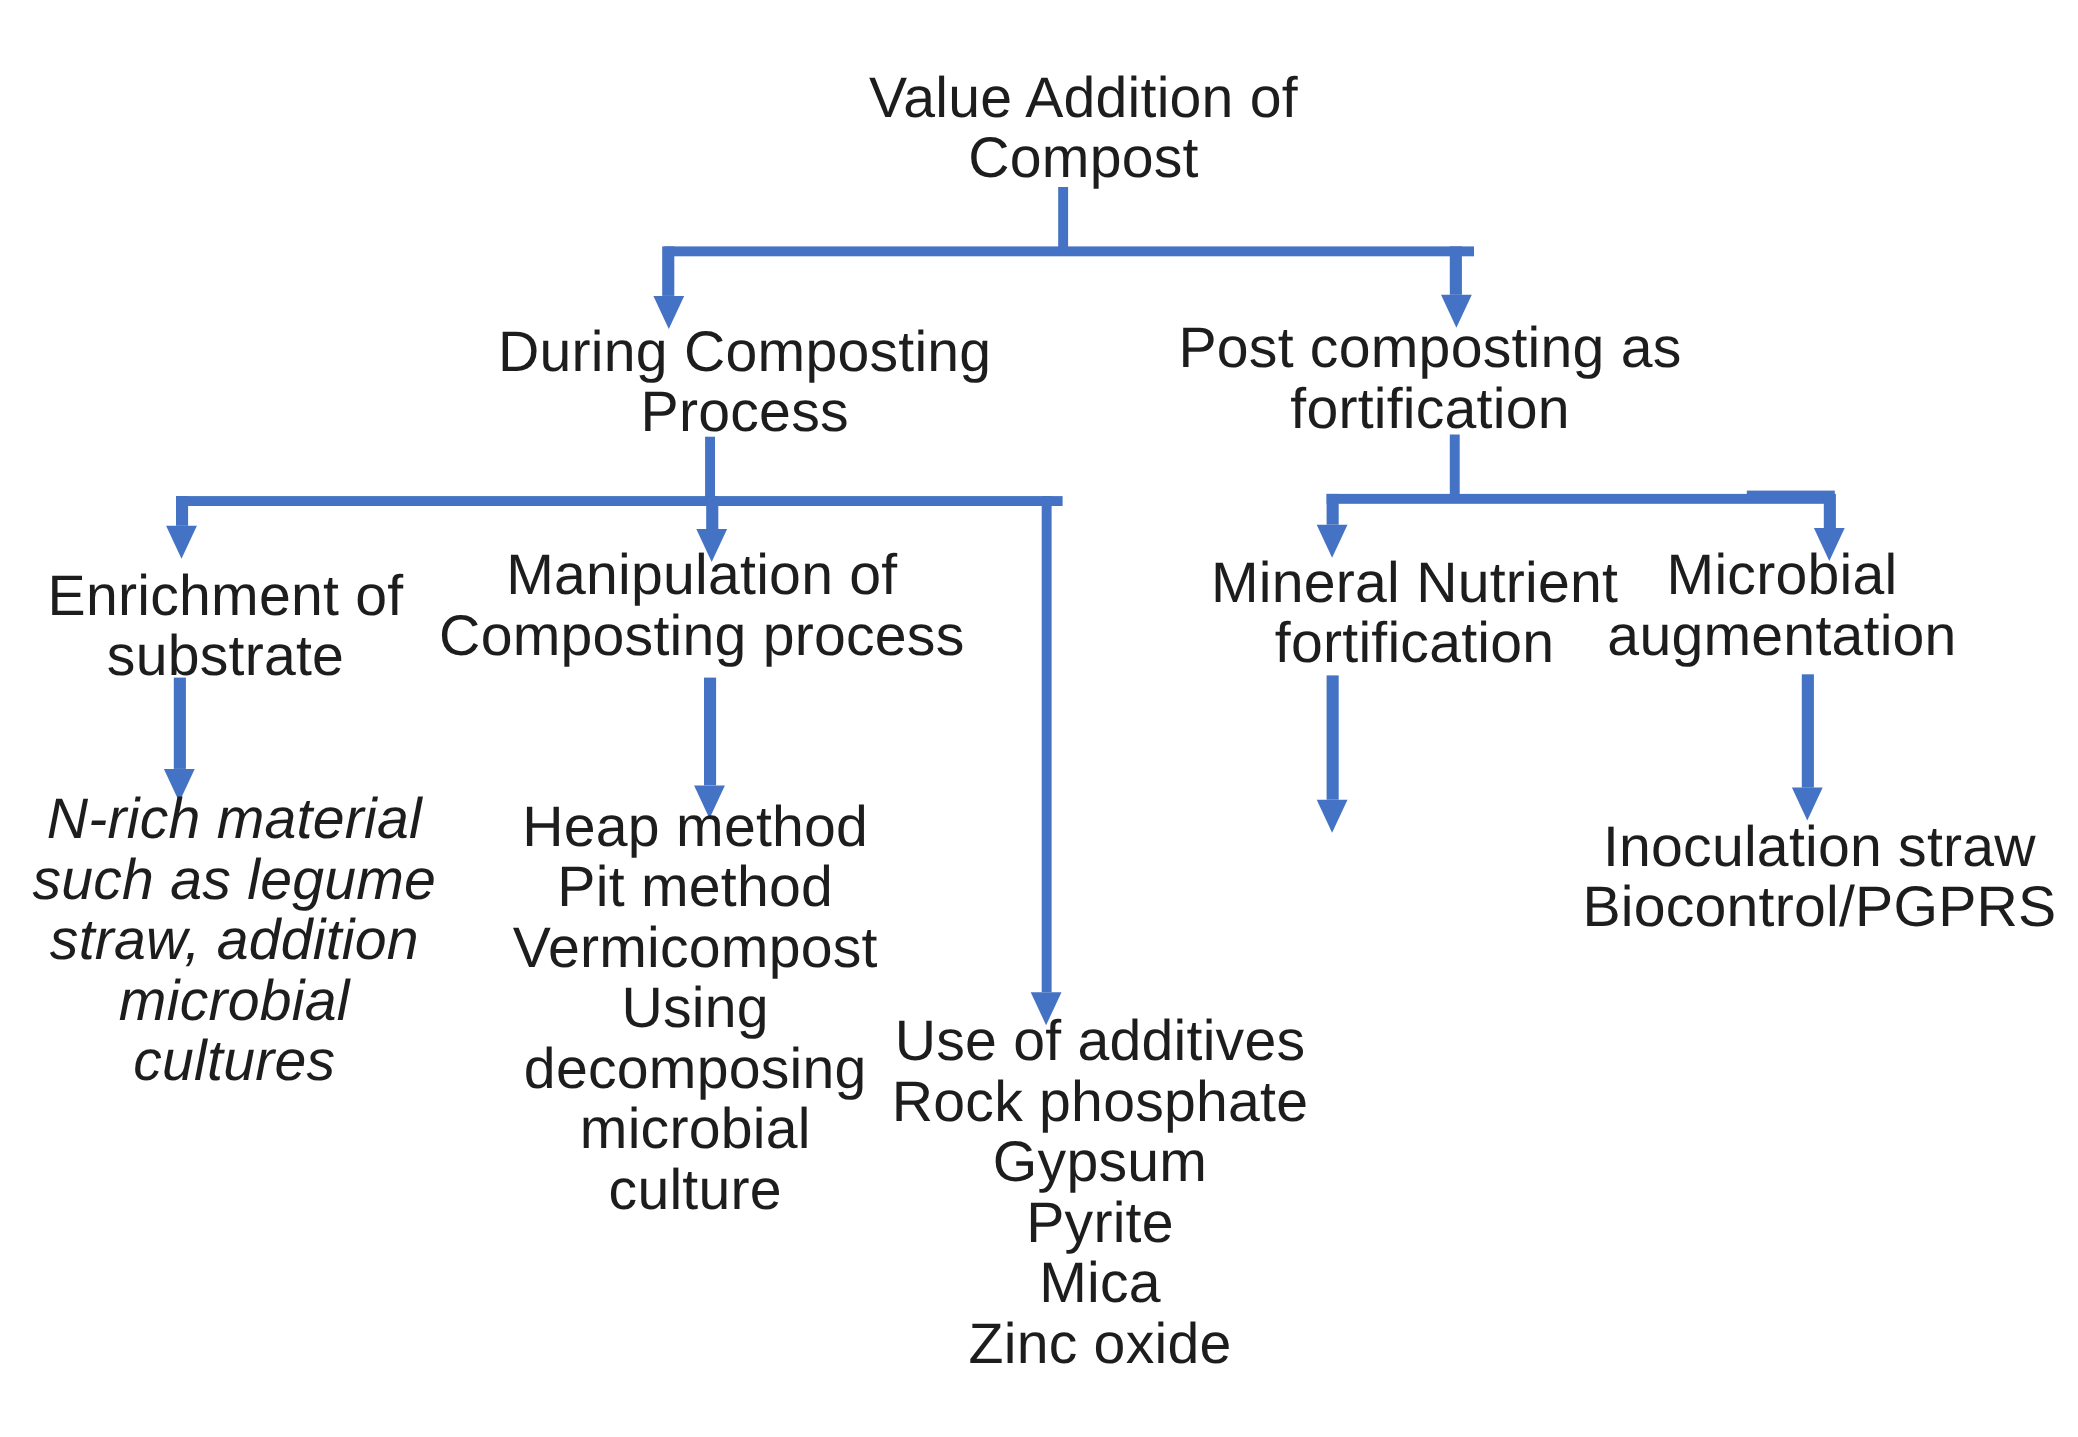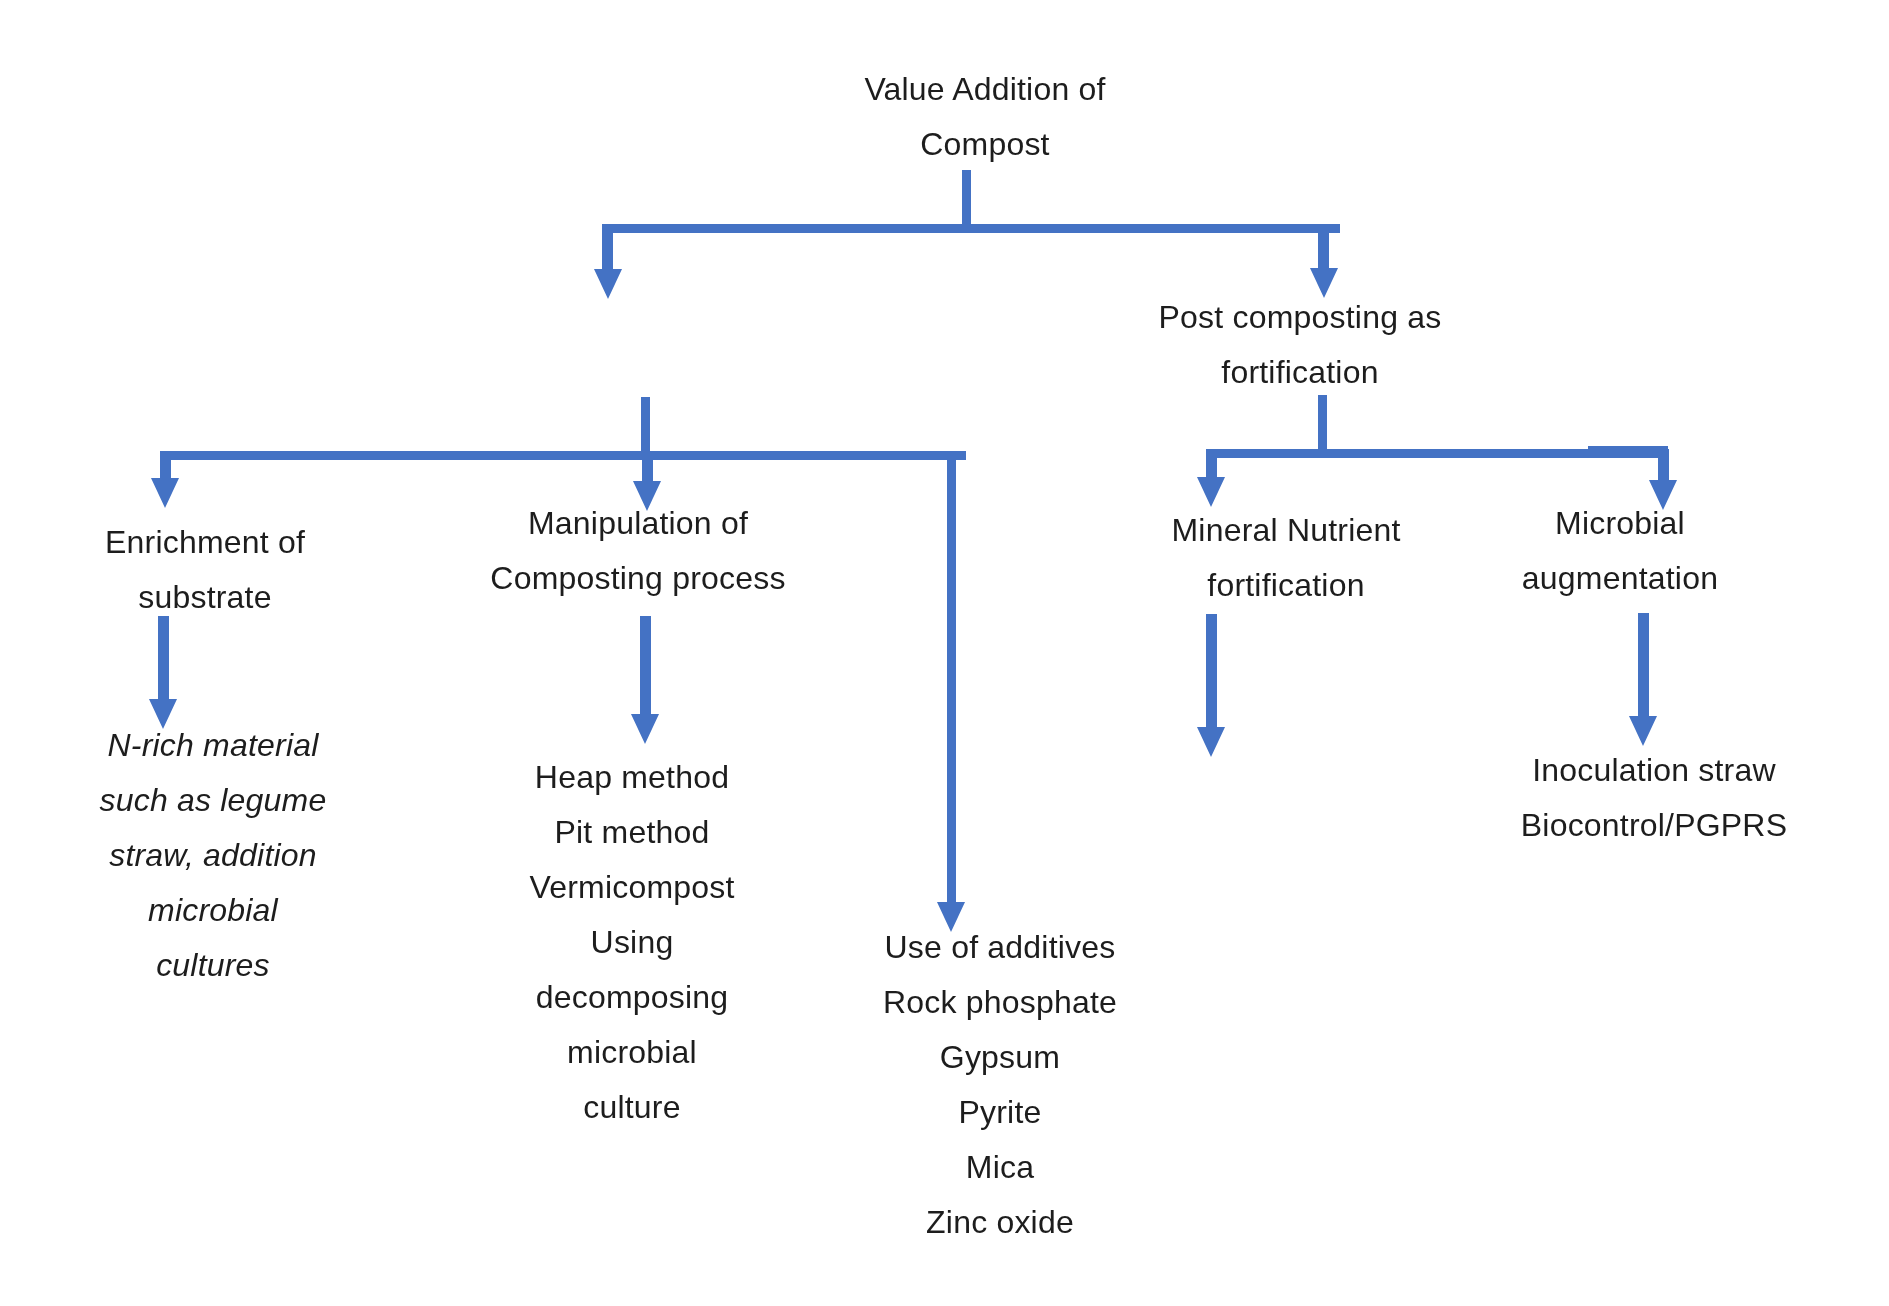--- a/index.html
+++ b/index.html
@@ -13,21 +13,21 @@
     width:1889px;
     height:1306px;
     background:var(--bg);
     font-family:"Liberation Sans", sans-serif;
     overflow:hidden;
   }
   .node{
     position:absolute;
     white-space:pre-line;
     text-align:center;
-    font-size:32px;
+    font-size:52px;
     line-height:55px;
     color:var(--text);
     letter-spacing:0.2px;
   }
   .cline{
     position:absolute;
     background:var(--arrow);
   }
   .ahead{
     position:absolute;
@@ -84,20 +84,22 @@
 
   <div class="cline" style="left:1206px;top:614px;width:11px;height:113px;"></div>
   <div class="ahead" style="left:1197px;top:727px;"></div>
 
   <div class="cline" style="left:1638px;top:613px;width:11px;height:103px;"></div>
   <div class="ahead" style="left:1629px;top:716px;"></div>
 
   <div class="node" style="left:765px;top:62px;width:440px;">Value Addition of
 Compost</div>
 
+  <div class="node" style="left:427px;top:293px;width:500px;">During Composting
+Process</div>
 
   <div class="node" style="left:1050px;top:290px;width:500px;">Post composting as
 fortification</div>
 
   <div class="node" style="left:15px;top:503px;width:380px;margin-top:12px;">Enrichment of
 substrate</div>
 
   <div class="node" style="left:378px;top:496px;width:520px;">Manipulation of
 Composting process</div>
 
@@ -106,21 +108,21 @@
 
   <div class="node" style="left:1410px;top:496px;width:420px;">Microbial
 augmentation</div>
 
   <div class="node" style="left:3px;top:718px;width:420px;font-style:italic;">N-rich material
 such as legume
 straw, addition
 microbial
 cultures</div>
 
-  <div class="node" style="left:422px;top:725px;width:420px;margin-top:25px;">Heap method
+  <div class="node" style="left:422px;top:725px;width:420px;">Heap method
 Pit method
 Vermicompost
 Using
 decomposing
 microbial
 culture</div>
 
   <div class="node" style="left:780px;top:920px;width:440px;">Use of additives
 Rock phosphate
 Gypsum

